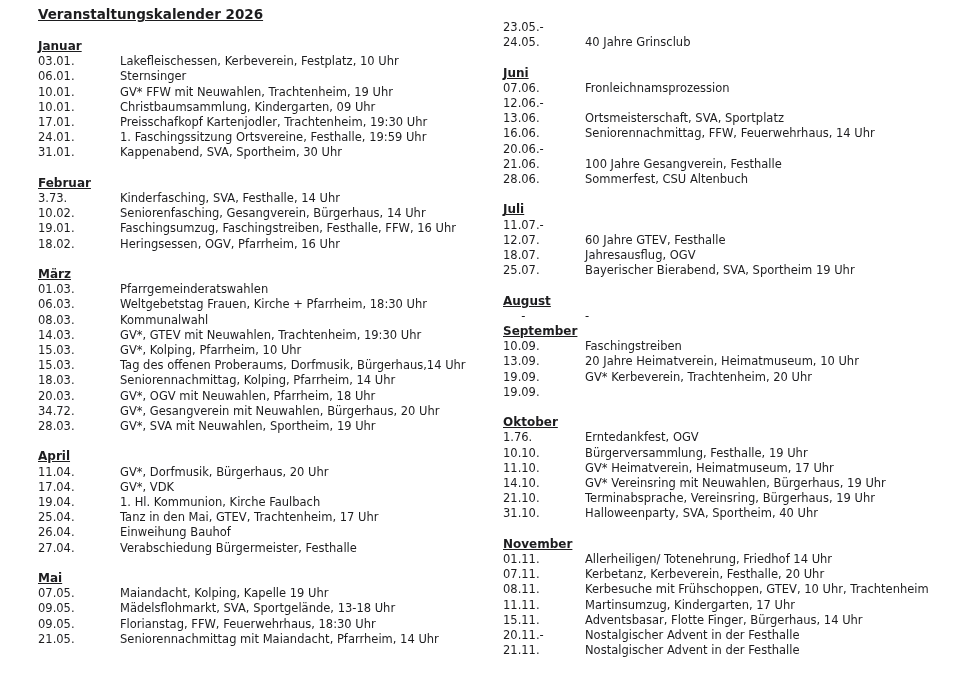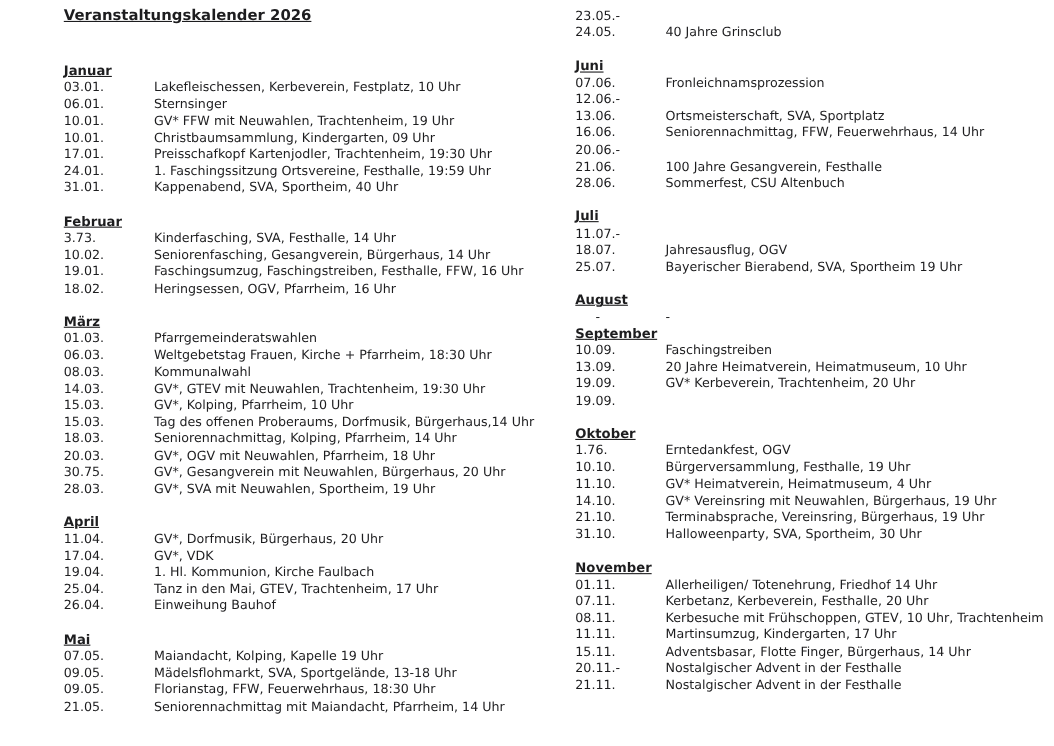--- a/index.html
+++ b/index.html
@@ -12,45 +12,44 @@
     background: #ffffff;
     position: relative;
     overflow: hidden;
     font-family: "DejaVu Sans", "Liberation Sans", sans-serif;
     color: #1d1d1f;
   }
   .page {
     position: absolute;
     inset: 0;
     background: #ffffff;
-    margin-left: 20px;
   }
   .title {
     position: absolute;
     left: 38px;
     top: 7px;
     margin: 0;
     font-size: 13.5px;
     font-weight: bold;
     line-height: 15.2px;
     text-decoration: underline;
     white-space: nowrap;
     color: #1d1d1f;
   }
   .col {
     position: absolute;
   }
   .col-left {
     left: 38px;
-    top: 57px;
+    top: 39px;
     width: 462px;
   }
   .col-right {
     left: 503px;
-    top: 7px;
+    top: 20px;
     width: 452px;
   }
   .section {
     margin-bottom: 15.2px;
   }
   .section.no-gap {
     margin-bottom: 0;
   }
   .month-header {
     font-size: 12px;
@@ -101,21 +100,21 @@
         <div class="row">
           <span class="date">17.01.</span>
           <span class="desc">Preisschafkopf Kartenjodler, Trachtenheim, 19:30 Uhr</span>
         </div>
         <div class="row">
           <span class="date">24.01.</span>
           <span class="desc">1. Faschingssitzung Ortsvereine, Festhalle, 19:59 Uhr</span>
         </div>
         <div class="row">
           <span class="date">31.01.</span>
-          <span class="desc">Kappenabend, SVA, Sportheim, 40 Uhr</span>
+          <span class="desc">Kappenabend, SVA, Sportheim, 30 Uhr</span>
         </div>
       </div>
       <div class="section">
         <div class="month-header">Februar</div>
         <div class="row">
           <span class="date">3.73.</span>
           <span class="desc">Kinderfasching, SVA, Festhalle, 14 Uhr</span>
         </div>
         <div class="row">
           <span class="date">10.02.</span>
@@ -158,21 +157,21 @@
         </div>
         <div class="row">
           <span class="date">18.03.</span>
           <span class="desc">Seniorennachmittag, Kolping, Pfarrheim, 14 Uhr</span>
         </div>
         <div class="row">
           <span class="date">20.03.</span>
           <span class="desc">GV*, OGV mit Neuwahlen, Pfarrheim, 18 Uhr</span>
         </div>
         <div class="row">
-          <span class="date">30.75.</span>
+          <span class="date">34.72.</span>
           <span class="desc">GV*, Gesangverein mit Neuwahlen, Bürgerhaus, 20 Uhr</span>
         </div>
         <div class="row">
           <span class="date">28.03.</span>
           <span class="desc">GV*, SVA mit Neuwahlen, Sportheim, 19 Uhr</span>
         </div>
       </div>
       <div class="section">
         <div class="month-header">April</div>
         <div class="row">
@@ -188,20 +187,24 @@
           <span class="desc">1. Hl. Kommunion, Kirche Faulbach</span>
         </div>
         <div class="row">
           <span class="date">25.04.</span>
           <span class="desc">Tanz in den Mai, GTEV, Trachtenheim, 17 Uhr</span>
         </div>
         <div class="row">
           <span class="date">26.04.</span>
           <span class="desc">Einweihung Bauhof</span>
         </div>
+        <div class="row">
+          <span class="date">27.04.</span>
+          <span class="desc">Verabschiedung Bürgermeister, Festhalle</span>
+        </div>
       </div>
       <div class="section">
         <div class="month-header">Mai</div>
         <div class="row">
           <span class="date">07.05.</span>
           <span class="desc">Maiandacht, Kolping, Kapelle 19 Uhr</span>
         </div>
         <div class="row">
           <span class="date">09.05.</span>
           <span class="desc">Mädelsflohmarkt, SVA, Sportgelände, 13-18 Uhr</span>
@@ -258,20 +261,24 @@
           <span class="desc">Sommerfest, CSU Altenbuch</span>
         </div>
       </div>
       <div class="section">
         <div class="month-header">Juli</div>
         <div class="row">
           <span class="date">11.07.-</span>
           <span class="desc"></span>
         </div>
         <div class="row">
+          <span class="date">12.07.</span>
+          <span class="desc">60 Jahre GTEV, Festhalle</span>
+        </div>
+        <div class="row">
           <span class="date">18.07.</span>
           <span class="desc">Jahresausflug, OGV</span>
         </div>
         <div class="row">
           <span class="date">25.07.</span>
           <span class="desc">Bayerischer Bierabend, SVA, Sportheim 19 Uhr</span>
         </div>
       </div>
       <div class="section no-gap">
         <div class="month-header">August</div>
@@ -303,33 +310,33 @@
         <div class="row">
           <span class="date">1.76.</span>
           <span class="desc">Erntedankfest, OGV</span>
         </div>
         <div class="row">
           <span class="date">10.10.</span>
           <span class="desc">Bürgerversammlung, Festhalle, 19 Uhr</span>
         </div>
         <div class="row">
           <span class="date">11.10.</span>
-          <span class="desc">GV* Heimatverein, Heimatmuseum, 4 Uhr</span>
+          <span class="desc">GV* Heimatverein, Heimatmuseum, 17 Uhr</span>
         </div>
         <div class="row">
           <span class="date">14.10.</span>
           <span class="desc">GV* Vereinsring mit Neuwahlen, Bürgerhaus, 19 Uhr</span>
         </div>
         <div class="row">
           <span class="date">21.10.</span>
           <span class="desc">Terminabsprache, Vereinsring, Bürgerhaus, 19 Uhr</span>
         </div>
         <div class="row">
           <span class="date">31.10.</span>
-          <span class="desc">Halloweenparty, SVA, Sportheim, 30 Uhr</span>
+          <span class="desc">Halloweenparty, SVA, Sportheim, 40 Uhr</span>
         </div>
       </div>
       <div class="section">
         <div class="month-header">November</div>
         <div class="row">
           <span class="date">01.11.</span>
           <span class="desc">Allerheiligen/ Totenehrung, Friedhof 14 Uhr</span>
         </div>
         <div class="row">
           <span class="date">07.11.</span>

